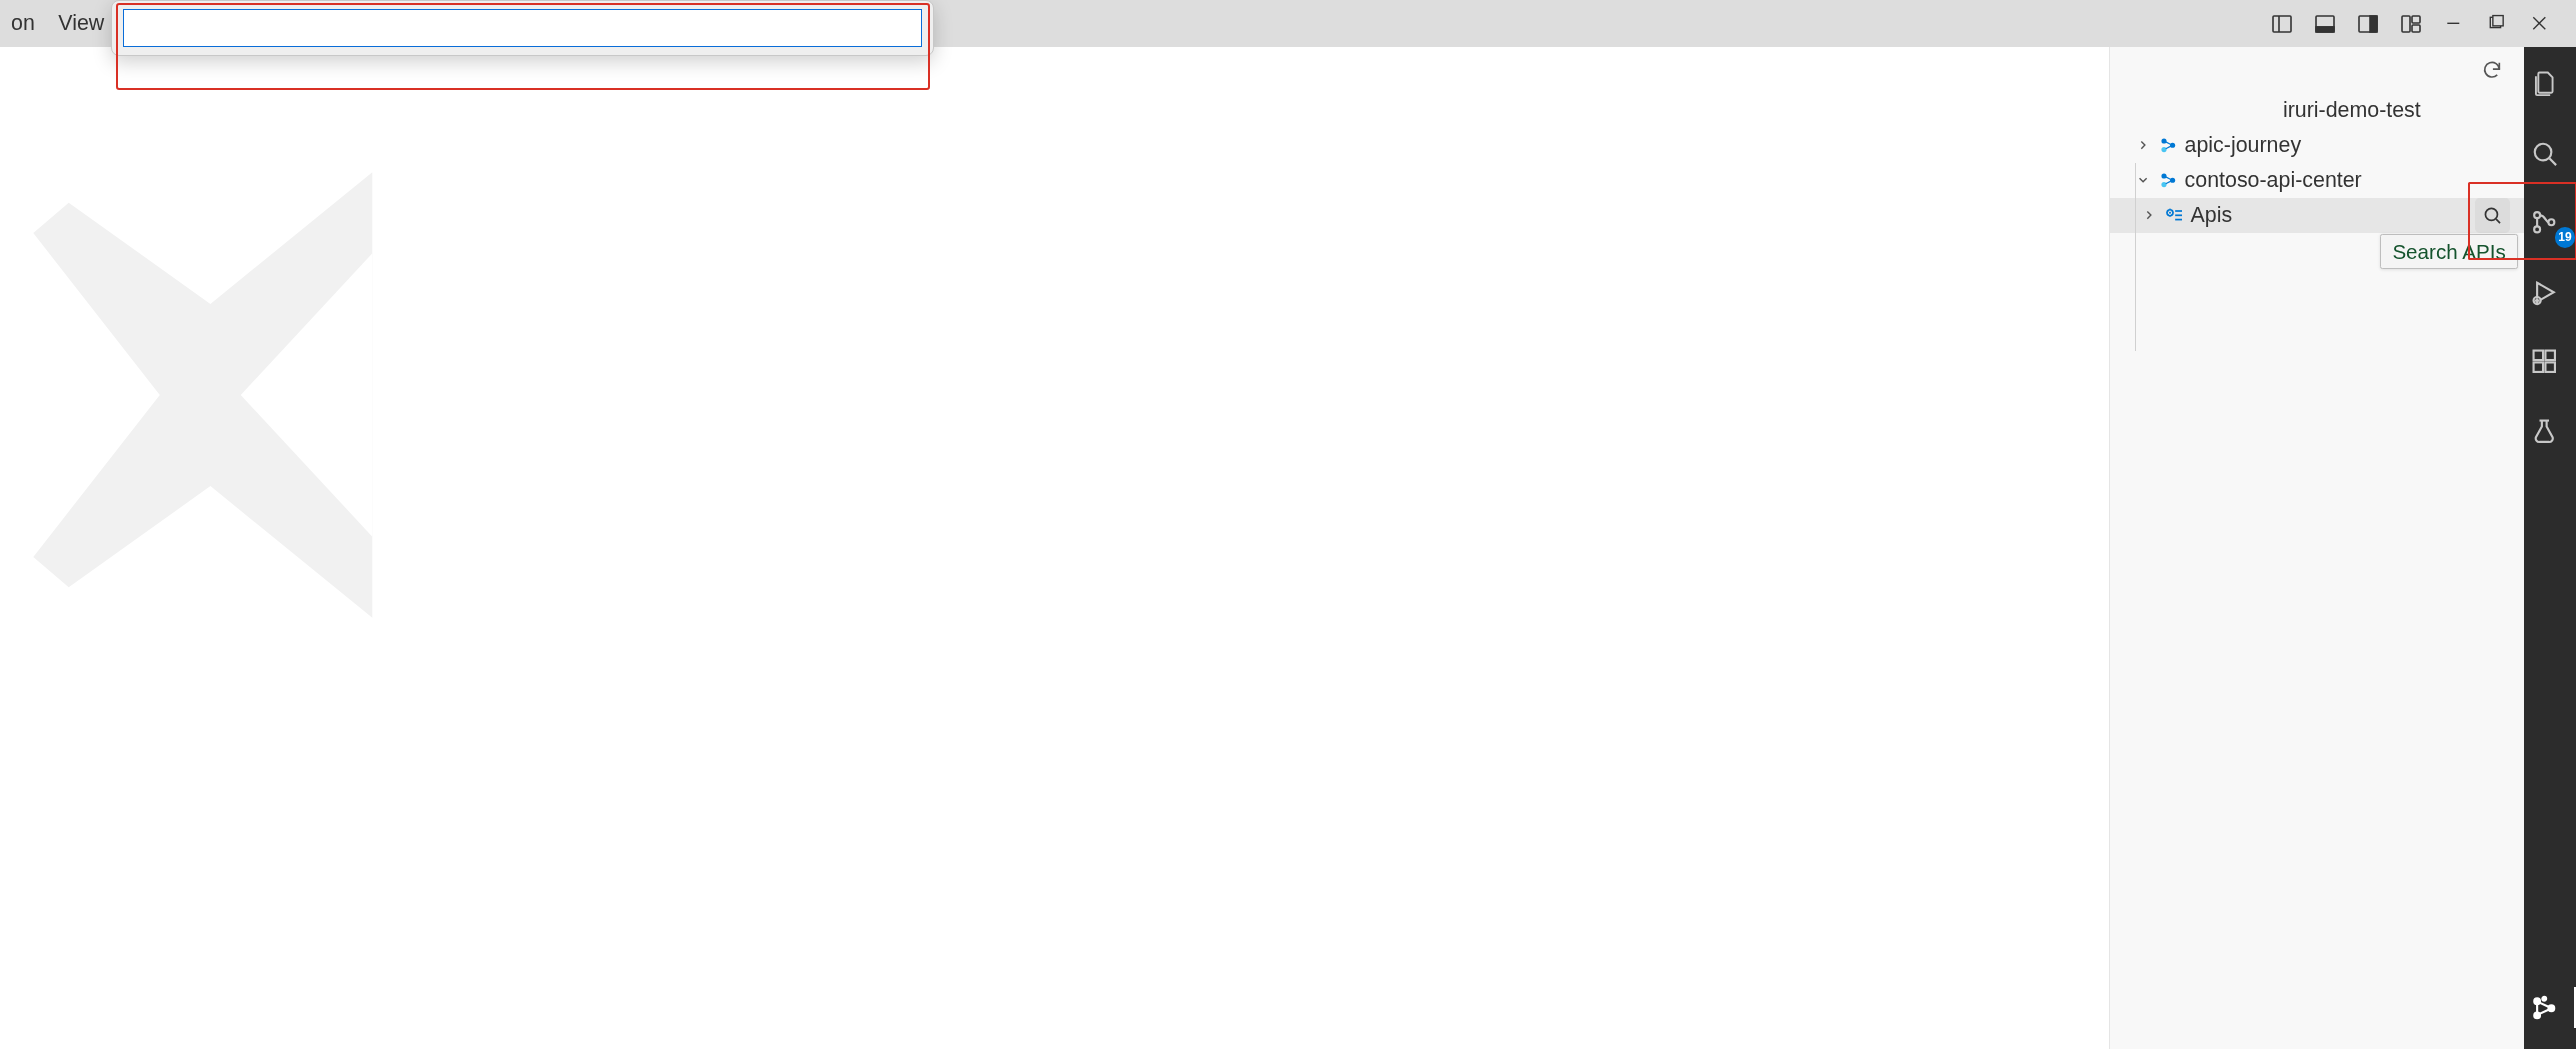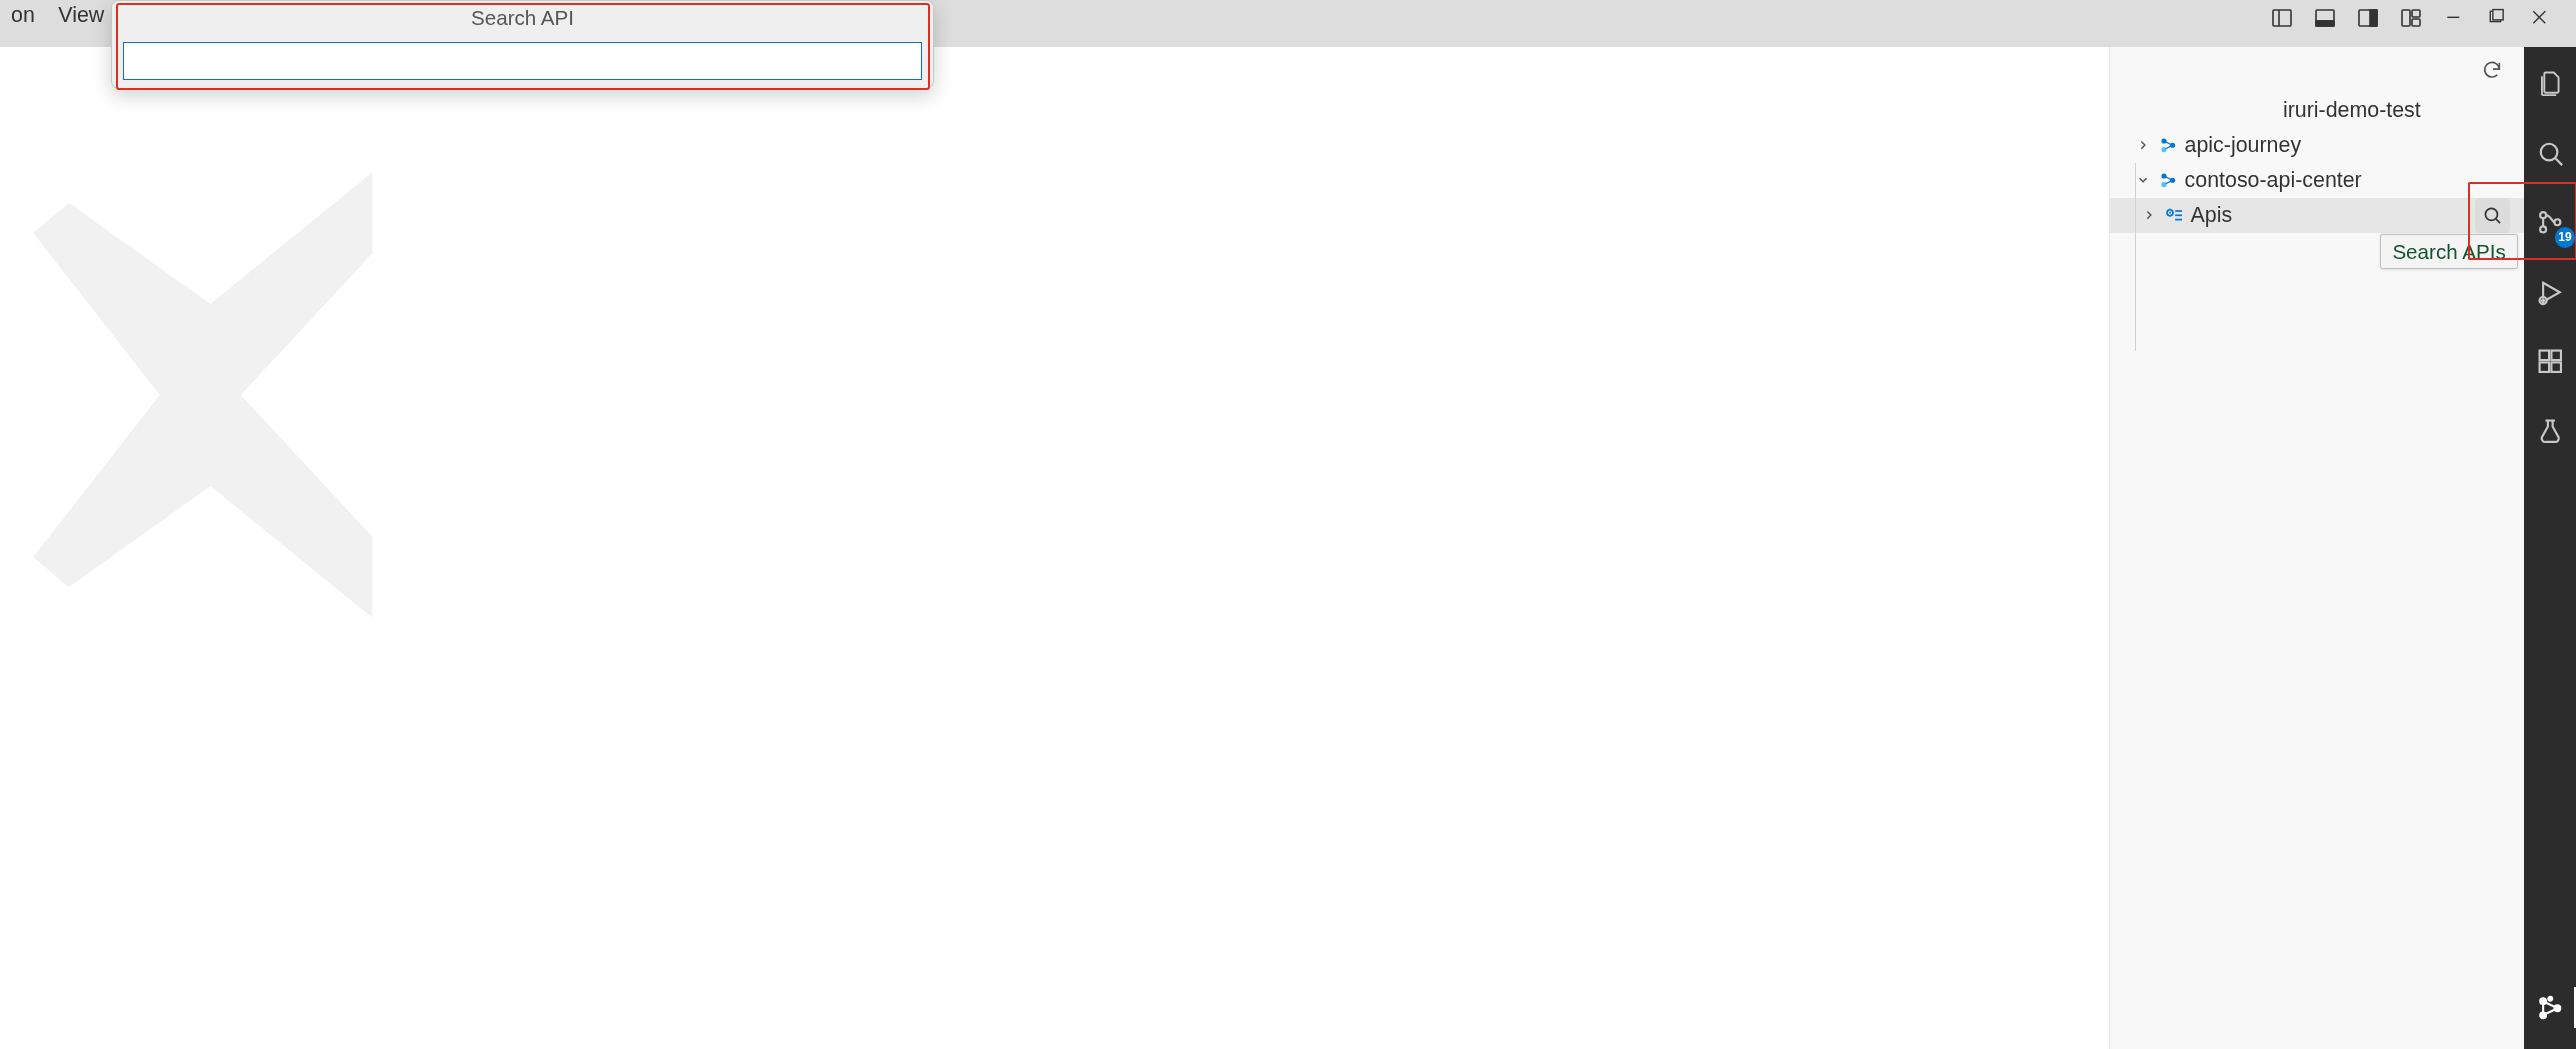--- a/index.html
+++ b/index.html
@@ -12,21 +12,21 @@
       background: #ffffff;
       display: flex;
       flex-direction: column;
     }
 
     
     .titlebar {
       height: 47px;
       background: #dddddd;
       display: flex;
-      align-items: flex-start;
+      align-items: center;
       flex-shrink: 0;
       position: relative;
     }
     .menu-items {
       display: flex;
       align-items: center;
       gap: 14.2px;
       padding-left: 6.3px; 
       font-size: 21.4px;
       color: #333333;
@@ -159,21 +159,21 @@
       background: #2c2c2c;
       display: flex;
       flex-direction: column;
       align-items: center;
       padding-top: 16px;
       gap: 28.5px;
       flex-shrink: 0;
     }
     .act-item {
       width: 41px; height: 41px;
-      display: flex; align-items: center; justify-content: center;
+      display: flex; align-items: center; justify-content: flex-start;
       color: #c8c8c8;
       position: relative;
     }
     .act-item.active { color: #ffffff; }
     .act-item.active::after {
       content:""; position:absolute; right:-5.5px; top:0; bottom:0; width:2.4px; background:#fff;
     }
     .act-item svg { width: 28.5px; height: 28.5px; }
     .act-spacer { flex:1; }
     .badge {
@@ -455,21 +455,20 @@
             <line x1="7.5" y1="7" x2="16" y2="11"></line>
             <line x1="7.5" y1="17" x2="16" y2="13"></line>
             <line x1="6" y1="8" x2="6" y2="16"></line>
           </svg>
       </div>
     </div>
 
   </div>
 
   <div class="quickinput">
-    <div class="qi-title">Search API</div>
     <div class="qi-input-wrap">
       <input class="qi-input" type="text" value="" style="">
     </div>
   </div>
   <div class="highlight-main"></div>
 
   <div class="highlight-search" style="left:2468px; top:182px; width:109px; height:78px;"></div>
 
 </div>
 

